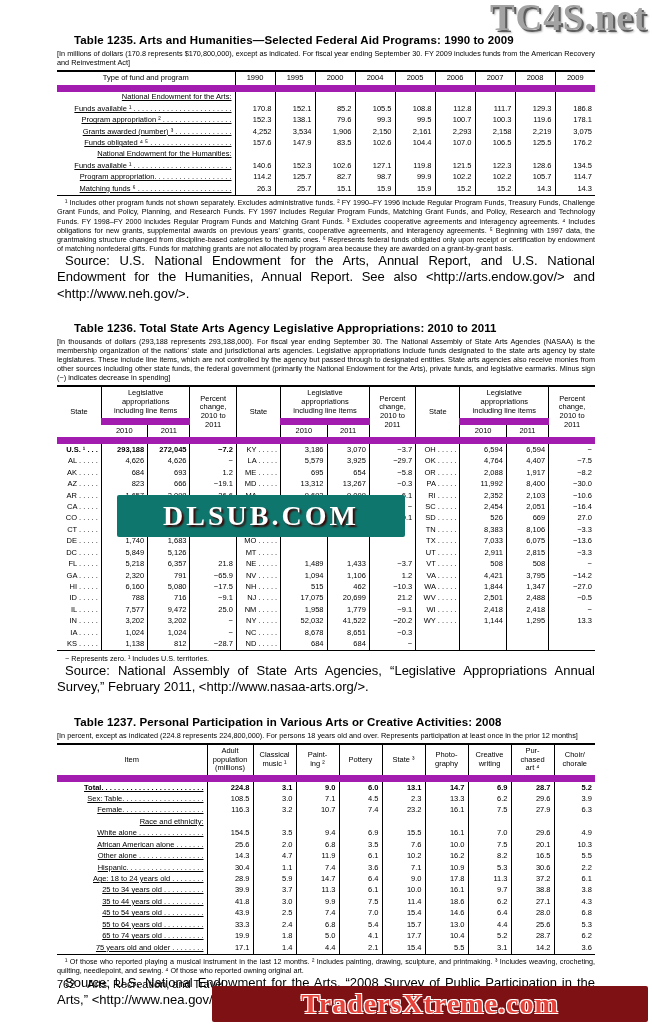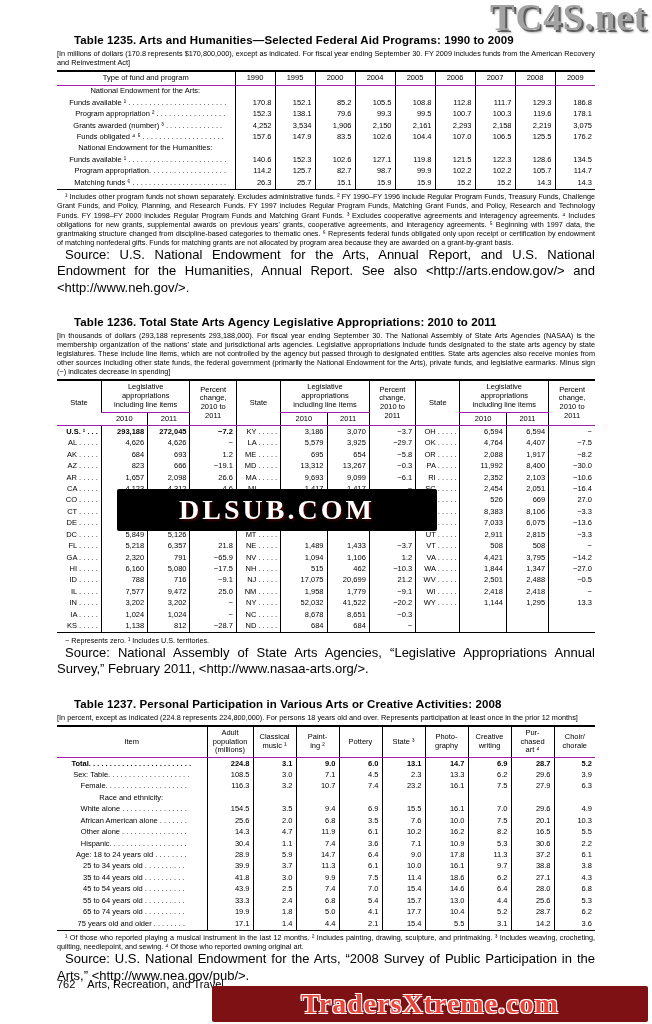--- a/index.html
+++ b/index.html
@@ -11,49 +11,49 @@
     position: relative; overflow: hidden;
   }
   .page { position: absolute; left: 57px; top: 34px; width: 538px; }
   .section { margin-bottom: 20px; }
   .tbl-title { font-size: 11.5px; font-weight: bold; margin: 0 0 3px 17px; letter-spacing: 0.1px; }
   .tbl-note { font-size: 7.3px; line-height: 1.24; text-align: justify; margin: 0 0 3px 0; }
   table { width: 100%; border-collapse: collapse; table-layout: fixed; }
   .datatable { font-size: 7.5px; border-top: 2px solid #000; border-bottom: 1.5px solid #000; }
   .datatable th {
     font-weight: normal; text-align: center; vertical-align: middle;
-    padding: 2px 1px; border-left: 1px solid #000; border-bottom: 1px solid #a21caf;
+    padding: 2px 1px; border-left: 1px solid #000; border-bottom: 7px solid #a21caf;
     white-space: pre-line; line-height: 1.18; overflow: hidden;
   }
   .datatable th:first-child { border-left: none; }
   .datatable td {
     padding: 1.3px 3px 1.3px 2px; border-left: 1px solid #000;
     text-align: right; white-space: nowrap; overflow: hidden; line-height: 1.18;
   }
   .datatable td:first-child { border-left: none; }
-  .t1235 td:first-child, .t1237 td:first-child { text-align: center; }
+  .t1235 td:first-child, .t1237 td:first-child { text-align: right; text-decoration: underline; }
   .t1236 td { text-align: right; }
   .t1236 td:nth-child(4n+1) { text-align: right; }
   .t1236 tbody tr:first-child td:nth-child(-n+4) { font-weight: bold; }
   .t1237 tbody tr:first-child td { font-weight: bold; }
   .ind1 { padding-left: 7px !important; }
   .ind2 { padding-left: 12px !important; }
   .fn { font-size: 7.2px; line-height: 1.26; text-align: justify; margin: 2.5px 0 0 0; text-indent: 8px; }
   .src { font-size: 13px; line-height: 1.26; text-align: justify; margin: 0; text-indent: 8px; }
   .t-wrap { position: relative; }
   
   .wm-top {
     position: absolute; top: -4px; right: 5px; z-index: 6;
     font-family: "Liberation Serif", "DejaVu Serif", serif;
     font-weight: bold; font-size: 37px; letter-spacing: 1px;
     color: #a3a3a3; text-shadow: 2px 2px 0 #5e5e5e, 3px 3px 2px #b5b5b5;
   }
   .wm-mid {
-    position: absolute; left: 60px; top: 110px; width: 320px; height: 42px; z-index: 5;
-    background: #000000; border-radius: 2px;
+    position: absolute; left: 60px; top: 110px; width: 288px; height: 42px; z-index: 5;
+    background: #0f766e; border-radius: 2px;
     display: flex; align-items: center; justify-content: center;
     font-family: "Liberation Serif", "DejaVu Serif", serif;
     font-weight: bold; font-size: 28px; letter-spacing: 3px; color: #ffffff;
     text-shadow: 2px 2px 2px #3f0000;
   }
   .wm-bottom {
     position: absolute; left: 212px; top: 986px; width: 436px; height: 36px; z-index: 6;
     background: #7e1113; border-radius: 2px;
     display: flex; align-items: center; justify-content: center;
     font-family: "Liberation Serif", "DejaVu Serif", serif;

